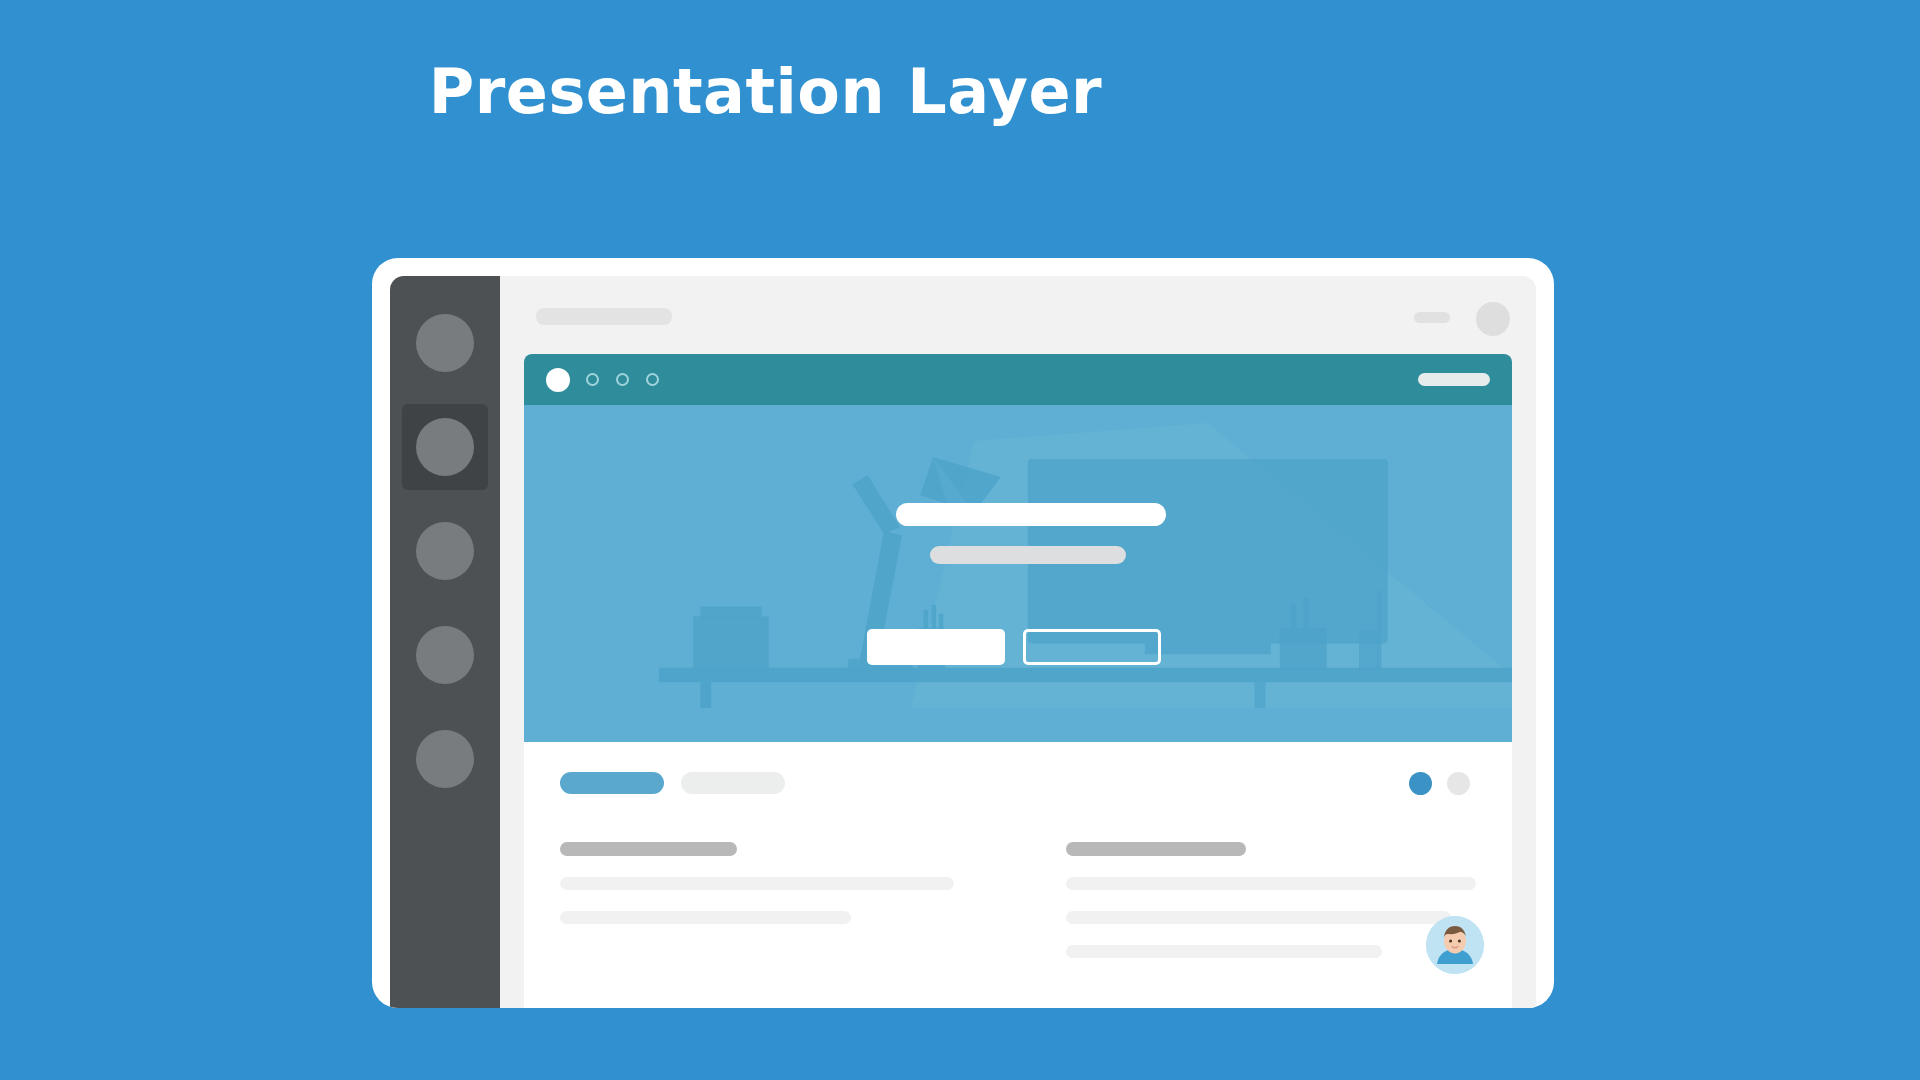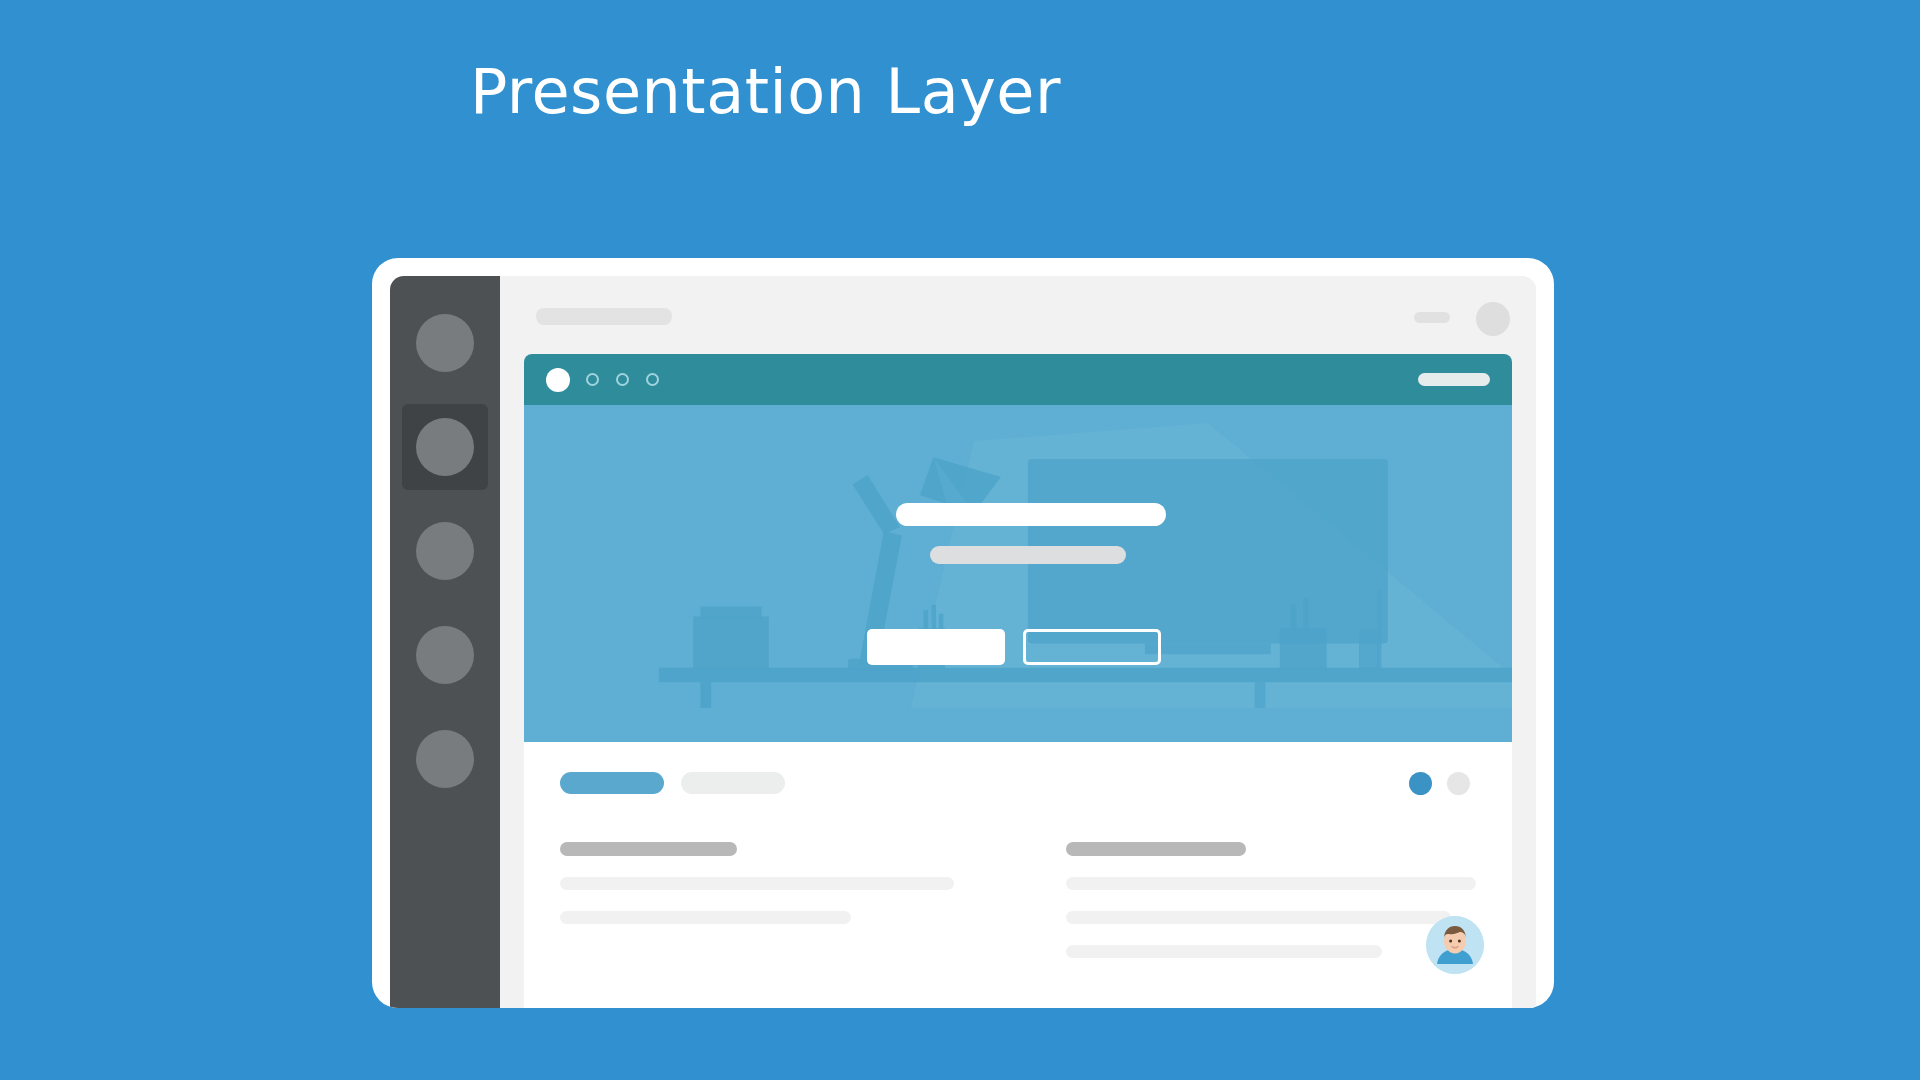--- a/index.html
+++ b/index.html
@@ -19,21 +19,21 @@
 
   
   .page-title {
     position: absolute;
     top: 58px;
     left: 0;
     width: 1531px;
     text-align: center;
     color: #ffffff;
     font-size: 62px;
-    font-weight: normal;
+    font-weight: bold;
     letter-spacing: 0.5px;
     line-height: 1.1;
   }
 
   
   .tablet {
     position: absolute;
     left: 372px;
     top: 258px;
     width: 1182px;

